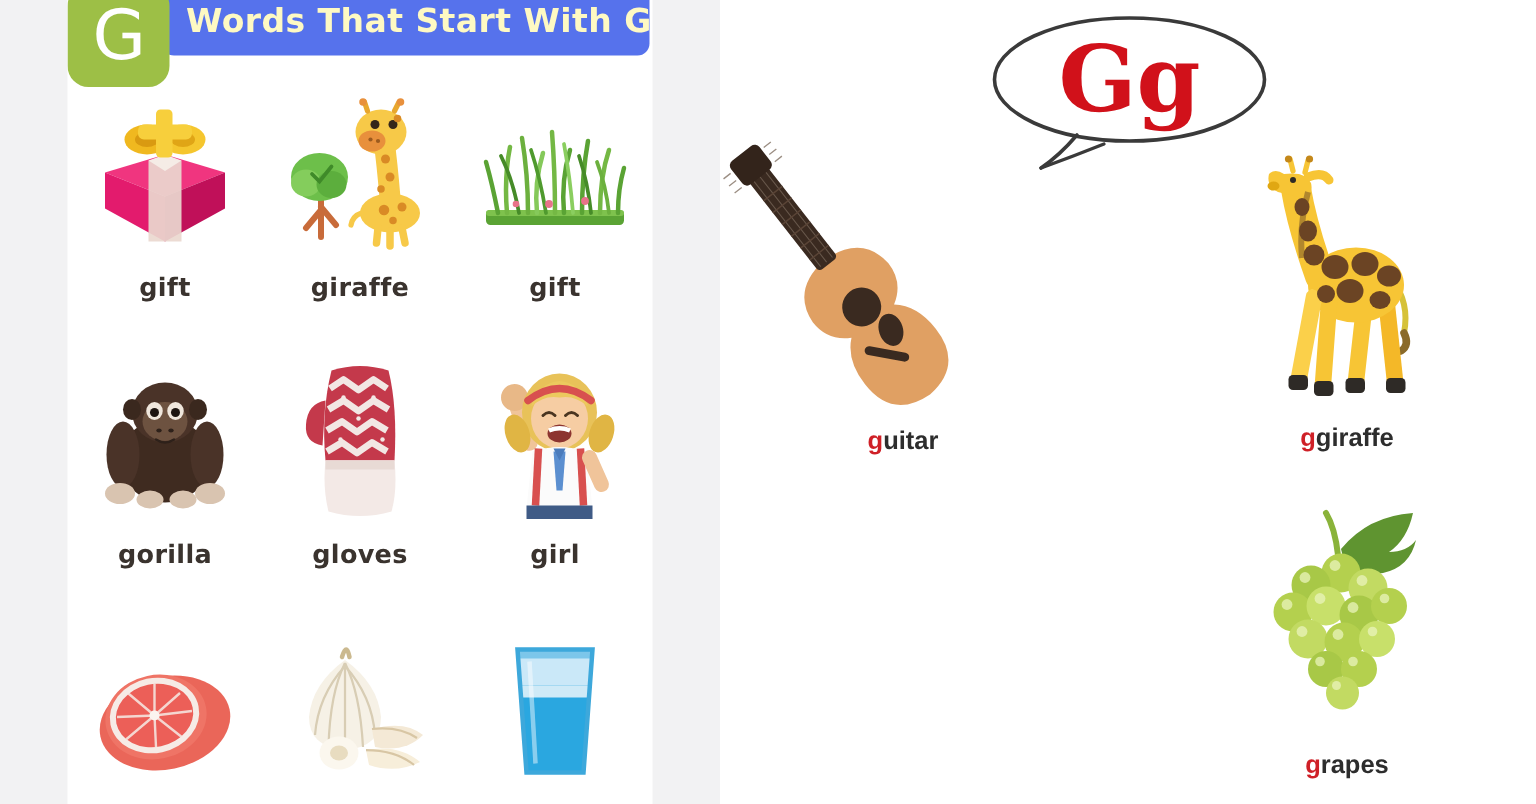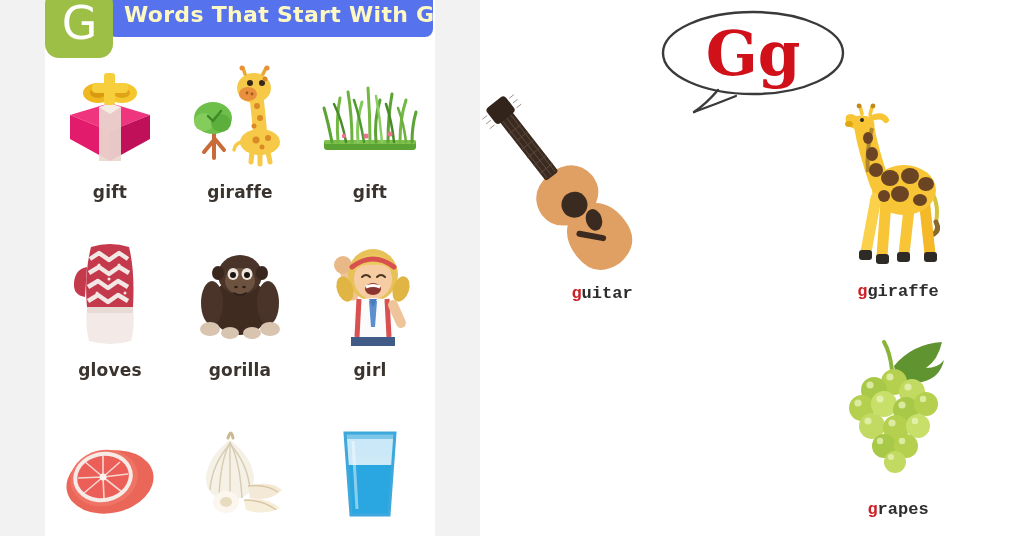--- a/index.html
+++ b/index.html
@@ -153,21 +153,21 @@
     flex-direction: column;
     align-items: center;
   }
   .rcell .art {
     position: relative;
     display: flex;
     align-items: flex-end;
     justify-content: center;
   }
   .rcell .lbl {
-    font-family: Liberation Mono, monospace;
+    font-family: Liberation Sans, sans-serif;
     font-size: 17px;
     font-weight: 700;
     color: #2d2d2d;
     white-space: nowrap;
   }
   .rcell .lbl .g { color: #cf2027; }
 
   #r-guitar  { left: 22px;  top: 118px; width: 200px; }
   #r-guitar .art  { width: 200px; height: 158px; }
   #r-giraffe { left: 318px; top: 100px; width: 200px; }
@@ -279,43 +279,20 @@
               <path d="M82 64 Q82 40 88 22" stroke="#74b844" stroke-width="3"></path>
               <path d="M88 64 Q86 46 80 30" stroke="#6cb03e" stroke-width="2.5"></path>
               <path d="M94 64 Q94 48 98 34" stroke="#5aa334" stroke-width="3"></path>
             </g>
             <circle cx="48" cy="58" r="2.6" fill="#e8738a"></circle>
             <circle cx="72" cy="56" r="2.6" fill="#e8738a"></circle>
             <circle cx="26" cy="58" r="2.2" fill="#e8738a"></circle>
           </svg>
         </div>
         <div class="lbl">gift</div>
-      </div>
-
-      <div class="lcell">
-        <div class="art">
-          <svg width="82" height="108" viewBox="0 0 82 108">
-            <path d="M22 6 Q41 0 60 6 Q66 30 64 66 L18 66 Q15 34 22 6 Z" fill="#c4394b"></path>
-            <path d="M18 26 Q6 28 5 42 Q4 54 16 56 Z" fill="#c4394b"></path>
-            <g stroke="#f2e7e4" stroke-width="4.5" fill="none" stroke-linejoin="round">
-              <path d="M21 18 l9 -6 l10 7 l10 -7 l9 6"></path>
-              <path d="M20 32 l10 -6 l10 7 l10 -7 l10 6"></path>
-              <path d="M19 46 l10 -6 l10 7 l10 -7 l10 6"></path>
-              <path d="M19 60 l10 -6 l10 7 l10 -7 l10 6"></path>
-            </g>
-            <circle cx="30" cy="24" r="1.5" fill="#f2e7e4"></circle>
-            <circle cx="50" cy="24" r="1.5" fill="#f2e7e4"></circle>
-            <circle cx="40" cy="38" r="1.5" fill="#f2e7e4"></circle>
-            <circle cx="28" cy="52" r="1.5" fill="#f2e7e4"></circle>
-            <circle cx="56" cy="52" r="1.5" fill="#f2e7e4"></circle>
-            <path d="M18 66 L64 66 Q66 86 62 100 Q41 106 20 100 Q16 84 18 66 Z" fill="#f3e9e6"></path>
-            <path d="M18 66 L64 66 L64 72 L18 72 Z" fill="#e8dad5"></path>
-          </svg>
-        </div>
-        <div class="lbl">gloves</div>
       </div>
 
       <div class="lcell">
         <div class="art">
           <svg width="96" height="100" viewBox="0 0 96 100">
             <ellipse cx="48" cy="62" rx="30" ry="28" fill="#3f2b20"></ellipse>
             <ellipse cx="20" cy="58" rx="11" ry="22" fill="#4a3328"></ellipse>
             <ellipse cx="76" cy="58" rx="11" ry="22" fill="#4a3328"></ellipse>
             <ellipse cx="48" cy="30" rx="22" ry="20" fill="#4a3328"></ellipse>
             <ellipse cx="26" cy="28" rx="6" ry="7" fill="#3a281e"></ellipse>
@@ -328,20 +305,43 @@
             <ellipse cx="44" cy="42" rx="1.8" ry="1.3" fill="#2e211a"></ellipse>
             <ellipse cx="52" cy="42" rx="1.8" ry="1.3" fill="#2e211a"></ellipse>
             <path d="M42 48 q6 4 12 0" stroke="#2e211a" stroke-width="1.6" fill="none" stroke-linecap="round"></path>
             <ellipse cx="18" cy="84" rx="10" ry="7" fill="#d9c4b0"></ellipse>
             <ellipse cx="78" cy="84" rx="10" ry="7" fill="#d9c4b0"></ellipse>
             <ellipse cx="38" cy="88" rx="9" ry="6" fill="#d9c4b0"></ellipse>
             <ellipse cx="60" cy="88" rx="9" ry="6" fill="#d9c4b0"></ellipse>
           </svg>
         </div>
         <div class="lbl">gorilla</div>
+      </div>
+
+      <div class="lcell">
+        <div class="art">
+          <svg width="82" height="108" viewBox="0 0 82 108">
+            <path d="M22 6 Q41 0 60 6 Q66 30 64 66 L18 66 Q15 34 22 6 Z" fill="#c4394b"></path>
+            <path d="M18 26 Q6 28 5 42 Q4 54 16 56 Z" fill="#c4394b"></path>
+            <g stroke="#f2e7e4" stroke-width="4.5" fill="none" stroke-linejoin="round">
+              <path d="M21 18 l9 -6 l10 7 l10 -7 l9 6"></path>
+              <path d="M20 32 l10 -6 l10 7 l10 -7 l10 6"></path>
+              <path d="M19 46 l10 -6 l10 7 l10 -7 l10 6"></path>
+              <path d="M19 60 l10 -6 l10 7 l10 -7 l10 6"></path>
+            </g>
+            <circle cx="30" cy="24" r="1.5" fill="#f2e7e4"></circle>
+            <circle cx="50" cy="24" r="1.5" fill="#f2e7e4"></circle>
+            <circle cx="40" cy="38" r="1.5" fill="#f2e7e4"></circle>
+            <circle cx="28" cy="52" r="1.5" fill="#f2e7e4"></circle>
+            <circle cx="56" cy="52" r="1.5" fill="#f2e7e4"></circle>
+            <path d="M18 66 L64 66 Q66 86 62 100 Q41 106 20 100 Q16 84 18 66 Z" fill="#f3e9e6"></path>
+            <path d="M18 66 L64 66 L64 72 L18 72 Z" fill="#e8dad5"></path>
+          </svg>
+        </div>
+        <div class="lbl">gloves</div>
       </div>
 
       <div class="lcell">
         <div class="art">
           <svg width="90" height="108" viewBox="0 0 90 108">
 
             <path d="M28 54 L20 30" stroke="#f0c49a" stroke-width="11" stroke-linecap="round"></path>
             <circle cx="18" cy="24" r="9" fill="#e8b887"></circle>
 
             <ellipse cx="48" cy="34" rx="25" ry="26" fill="#e8c259"></ellipse>

